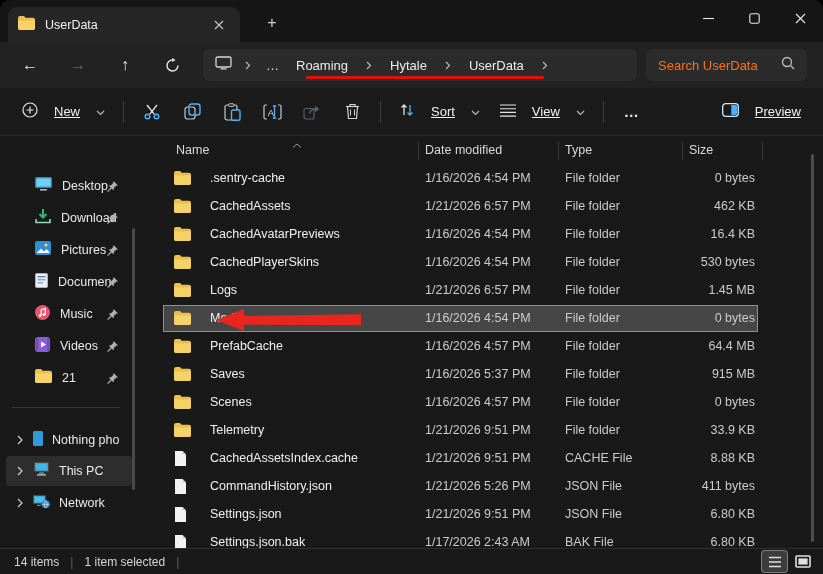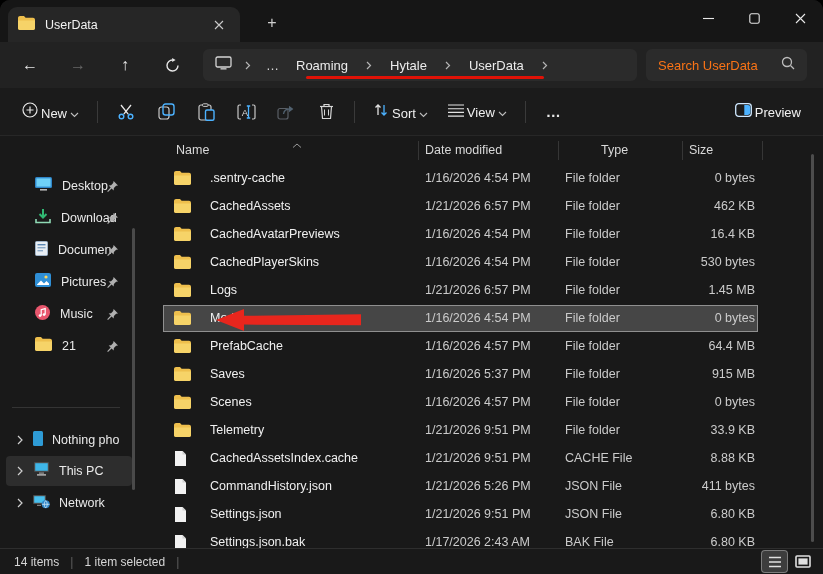--- a/index.html
+++ b/index.html
@@ -31,21 +31,21 @@
   .overflow-dots { font-size:13px; color:#d8d8d8; letter-spacing:1px; padding:0 2px; }
   .red-underline { position:absolute; left:306px; top:34px; width:238px; height:3px;
     border-radius:2px; z-index:5; }
   .searchbox { position:absolute; left:646px; top:7px; width:161px; height:32px; background:#2b2b2b;
     border-radius:6px; display:flex; align-items:center; padding:0 12px; }
   .search-ph { font-size:13px; color:#f97316; flex:1; }
 
   
   .toolbar { position:relative; height:48px; background:#1b1b1b; display:flex; align-items:center;
     padding:0 12px; border-bottom:1px solid #272727; }
-  .tb-btn { display:flex; align-items:flex-end; gap:3px; padding:7px 10px; border-radius:5px; font-size:13px; color:#f0f0f0; }
+  .tb-btn { display:flex; align-items:center; gap:16px; padding:7px 10px; border-radius:5px; font-size:13px; color:#f0f0f0;text-decoration:underline; }
   .tb-icon { width:40px; height:36px; display:flex; align-items:center; justify-content:center; border-radius:5px; }
   .tb-div { width:1px; height:22px; background:#3a3a3a; margin:0 8px; }
   .tb-more { font-size:15px; font-weight:bold; letter-spacing:1px; color:#e8e8e8; padding:0 12px; }
   .tb-spacer { flex:1; }
 
   
   .main { position:relative; display:flex; height:412px; }
   .sidebar { position:relative; width:160px; padding-top:34px; }
   .sb-item { position:relative; height:32px; display:flex; align-items:center; padding-left:35px; gap:10px; border-radius:4px; }
   .sb-label { font-size:12.5px; color:#eaeaea; max-width:56px; overflow:hidden; white-space:nowrap; }
@@ -54,21 +54,21 @@
   .tree-item { position:absolute; left:6px; width:126px; height:30px; display:flex; align-items:center;
     padding-left:10px; gap:9px; border-radius:4px; }
   .tree-item.selected { background:#2d2d2d; }
   .tree-label { font-size:12.5px; color:#eaeaea; white-space:nowrap; overflow:hidden; max-width:74px; }
   .sb-scroll { position:absolute; left:132px; top:92px; width:3px; height:262px; background:#4a4a4a; border-radius:2px; }
 
   
   .content { position:relative; flex:1; }
   .lh { position:relative; height:28px; font-size:12.5px; color:#d9d9d9; }
   .lh span.col { position:absolute; top:7px; }
-  .col-name { left:16px; } .col-date { left:265px; } .col-type { left:405px;margin-left:36px; } .col-size { left:529px; }
+  .col-name { left:16px; } .col-date { left:265px; } .col-type { left:405px; } .col-size { left:529px; }
   .lh .hdiv { position:absolute; top:5px; width:1px; height:19px; background:#363636; }
   .sort-caret { position:absolute; left:132px; top:1px; }
   .rows { position:absolute; left:0; right:0; top:28px; bottom:0; overflow:hidden; }
   .row { position:relative; height:28px; font-size:12.5px; }
   .row.selected::before { content:""; position:absolute; left:3px; right:65px; top:0.5px; bottom:0.5px;
     background:#464646; box-shadow:inset 0 0 0 1px #8f8f8f; }
   .row > * { position:absolute; }
   .f-icon { left:14px; top:7px; }
   .f-name { left:50px; top:7px; color:#f0f0f0; }
   .f-date { left:265px; top:7px; color:#cbcbcb; }
@@ -279,50 +279,62 @@
             <span><svg width="16" height="15" viewBox="0 0 16 15">
                 <path d="M8 0v8M4.5 5L8 8.5 11.5 5" stroke="#31b873" stroke-width="2" fill="none"></path>
                 <path d="M1 10v3.5h14V10" stroke="#8fd9b5" stroke-width="1.6" fill="none"></path>
               </svg></span>
             <span class="sb-label">Download</span>
             <span class="sb-pin"><svg width="13" height="13" viewBox="0 0 13 13">
                 <path d="M7.6 1l4.4 4.4-1.9.4-2.2 2.2-.3 2.4-2-2L2 12l-.8-.8 3.5-3.7-2-2 2.4-.3L7.2 3z" fill="#b0b0b0"></path>
               </svg></span>
           </div>
           <div class="sb-item">
+            <span><svg width="16" height="14" viewBox="0 0 16 14">
+                <rect width="16" height="14" rx="2" fill="#2f8fd6"></rect>
+                <path d="M2 11.5l4-4 3 3L11.5 8 14 10.5V12H2z" fill="#fff"></path>
+                <circle cx="11" cy="4" r="1.6" fill="#ffd65c"></circle>
+              </svg></span>
+            <span class="sb-label">Pictures</span>
+            <span class="sb-pin"><svg width="13" height="13" viewBox="0 0 13 13">
+                <path d="M7.6 1l4.4 4.4-1.9.4-2.2 2.2-.3 2.4-2-2L2 12l-.8-.8 3.5-3.7-2-2 2.4-.3L7.2 3z" fill="#b0b0b0"></path>
+              </svg></span>
+          </div>
+          <div class="sb-item">
             <span><svg width="13" height="15" viewBox="0 0 13 15">
                 <rect x="0.5" y="0.5" width="12" height="14" rx="1" fill="#e8eef4" stroke="#9fb3c8"></rect>
                 <rect x="2.5" y="3" width="8" height="1.4" fill="#5b87b5"></rect>
                 <rect x="2.5" y="6" width="8" height="1.4" fill="#8aa9c8"></rect>
                 <rect x="2.5" y="9" width="5.5" height="1.4" fill="#8aa9c8"></rect>
               </svg></span>
             <span class="sb-label">Documen</span>
             <span class="sb-pin"><svg width="13" height="13" viewBox="0 0 13 13">
                 <path d="M7.6 1l4.4 4.4-1.9.4-2.2 2.2-.3 2.4-2-2L2 12l-.8-.8 3.5-3.7-2-2 2.4-.3L7.2 3z" fill="#b0b0b0"></path>
               </svg></span>
           </div>
           <div class="sb-item">
-            <span><svg width="16" height="14" viewBox="0 0 16 14">
-                <rect width="16" height="14" rx="2" fill="#2f8fd6"></rect>
-                <path d="M2 11.5l4-4 3 3L11.5 8 14 10.5V12H2z" fill="#fff"></path>
-                <circle cx="11" cy="4" r="1.6" fill="#ffd65c"></circle>
-              </svg></span>
-            <span class="sb-label">Pictures</span>
-            <span class="sb-pin"><svg width="13" height="13" viewBox="0 0 13 13">
-                <path d="M7.6 1l4.4 4.4-1.9.4-2.2 2.2-.3 2.4-2-2L2 12l-.8-.8 3.5-3.7-2-2 2.4-.3L7.2 3z" fill="#b0b0b0"></path>
-              </svg></span>
-          </div>
-          <div class="sb-item">
             <span><svg width="15" height="15" viewBox="0 0 15 15">
                 <circle cx="7.5" cy="7.5" r="7.5" fill="#e8566d"></circle>
                 <path d="M6.2 10.5V4.6l4-1v5.9" stroke="#fff" stroke-width="1.2" fill="none"></path>
                 <circle cx="5.1" cy="10.6" r="1.4" fill="#fff"></circle>
                 <circle cx="9.1" cy="9.6" r="1.4" fill="#fff"></circle>
               </svg></span>
             <span class="sb-label">Music</span>
+            <span class="sb-pin"><svg width="13" height="13" viewBox="0 0 13 13">
+                <path d="M7.6 1l4.4 4.4-1.9.4-2.2 2.2-.3 2.4-2-2L2 12l-.8-.8 3.5-3.7-2-2 2.4-.3L7.2 3z" fill="#b0b0b0"></path>
+              </svg></span>
+          </div>
+          <div class="sb-item">
+            <span><svg width="15" height="15" viewBox="0 0 15 15">
+                <rect width="15" height="15" rx="3" fill="#8a5cd6"></rect>
+                <path d="M6 4.5l5 3-5 3z" fill="#fff"></path>
+                <rect x="1.1" y="1.5" width="1.5" height="12" fill="#6a3fb5"></rect>
+                <rect x="12.4" y="1.5" width="1.5" height="12" fill="#6a3fb5"></rect>
+              </svg></span>
+            <span class="sb-label">Videos</span>
             <span class="sb-pin"><svg width="13" height="13" viewBox="0 0 13 13">
                 <path d="M7.6 1l4.4 4.4-1.9.4-2.2 2.2-.3 2.4-2-2L2 12l-.8-.8 3.5-3.7-2-2 2.4-.3L7.2 3z" fill="#b0b0b0"></path>
               </svg></span>
           </div>
           <div class="sb-item">
             <span><svg width="17" height="14" viewBox="0 0 17 14">
                 <path d="M0 2c0-1.1.9-2 2-2h4l1.6 1.7H15c1.1 0 2 .9 2 2V12c0 1.1-.9 2-2 2H2c-1.1 0-2-.9-2-2z" fill="#eebf4d"></path>
                 <path d="M0 4.6h17V12c0 1.1-.9 2-2 2H2c-1.1 0-2-.9-2-2z" fill="#f6d368"></path>
               </svg></span>
             <span class="sb-label">21</span>

